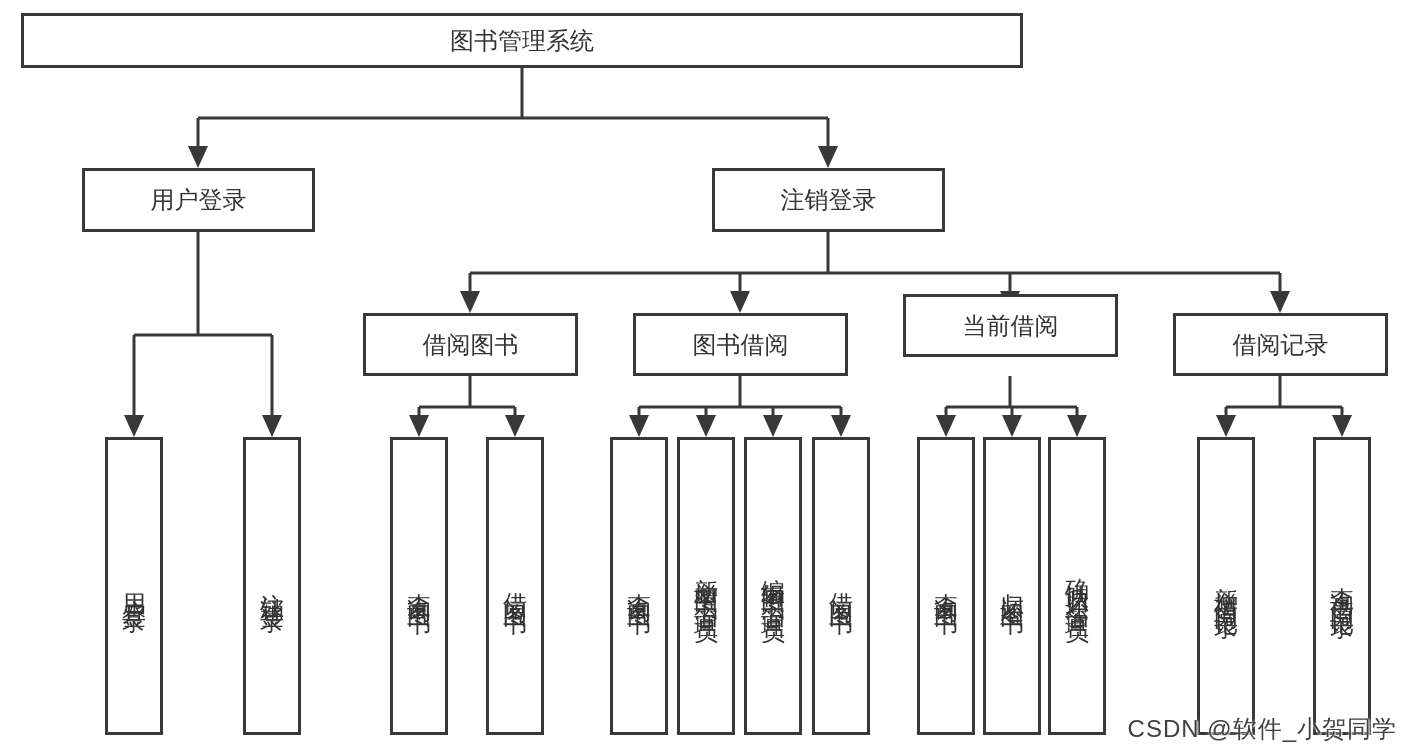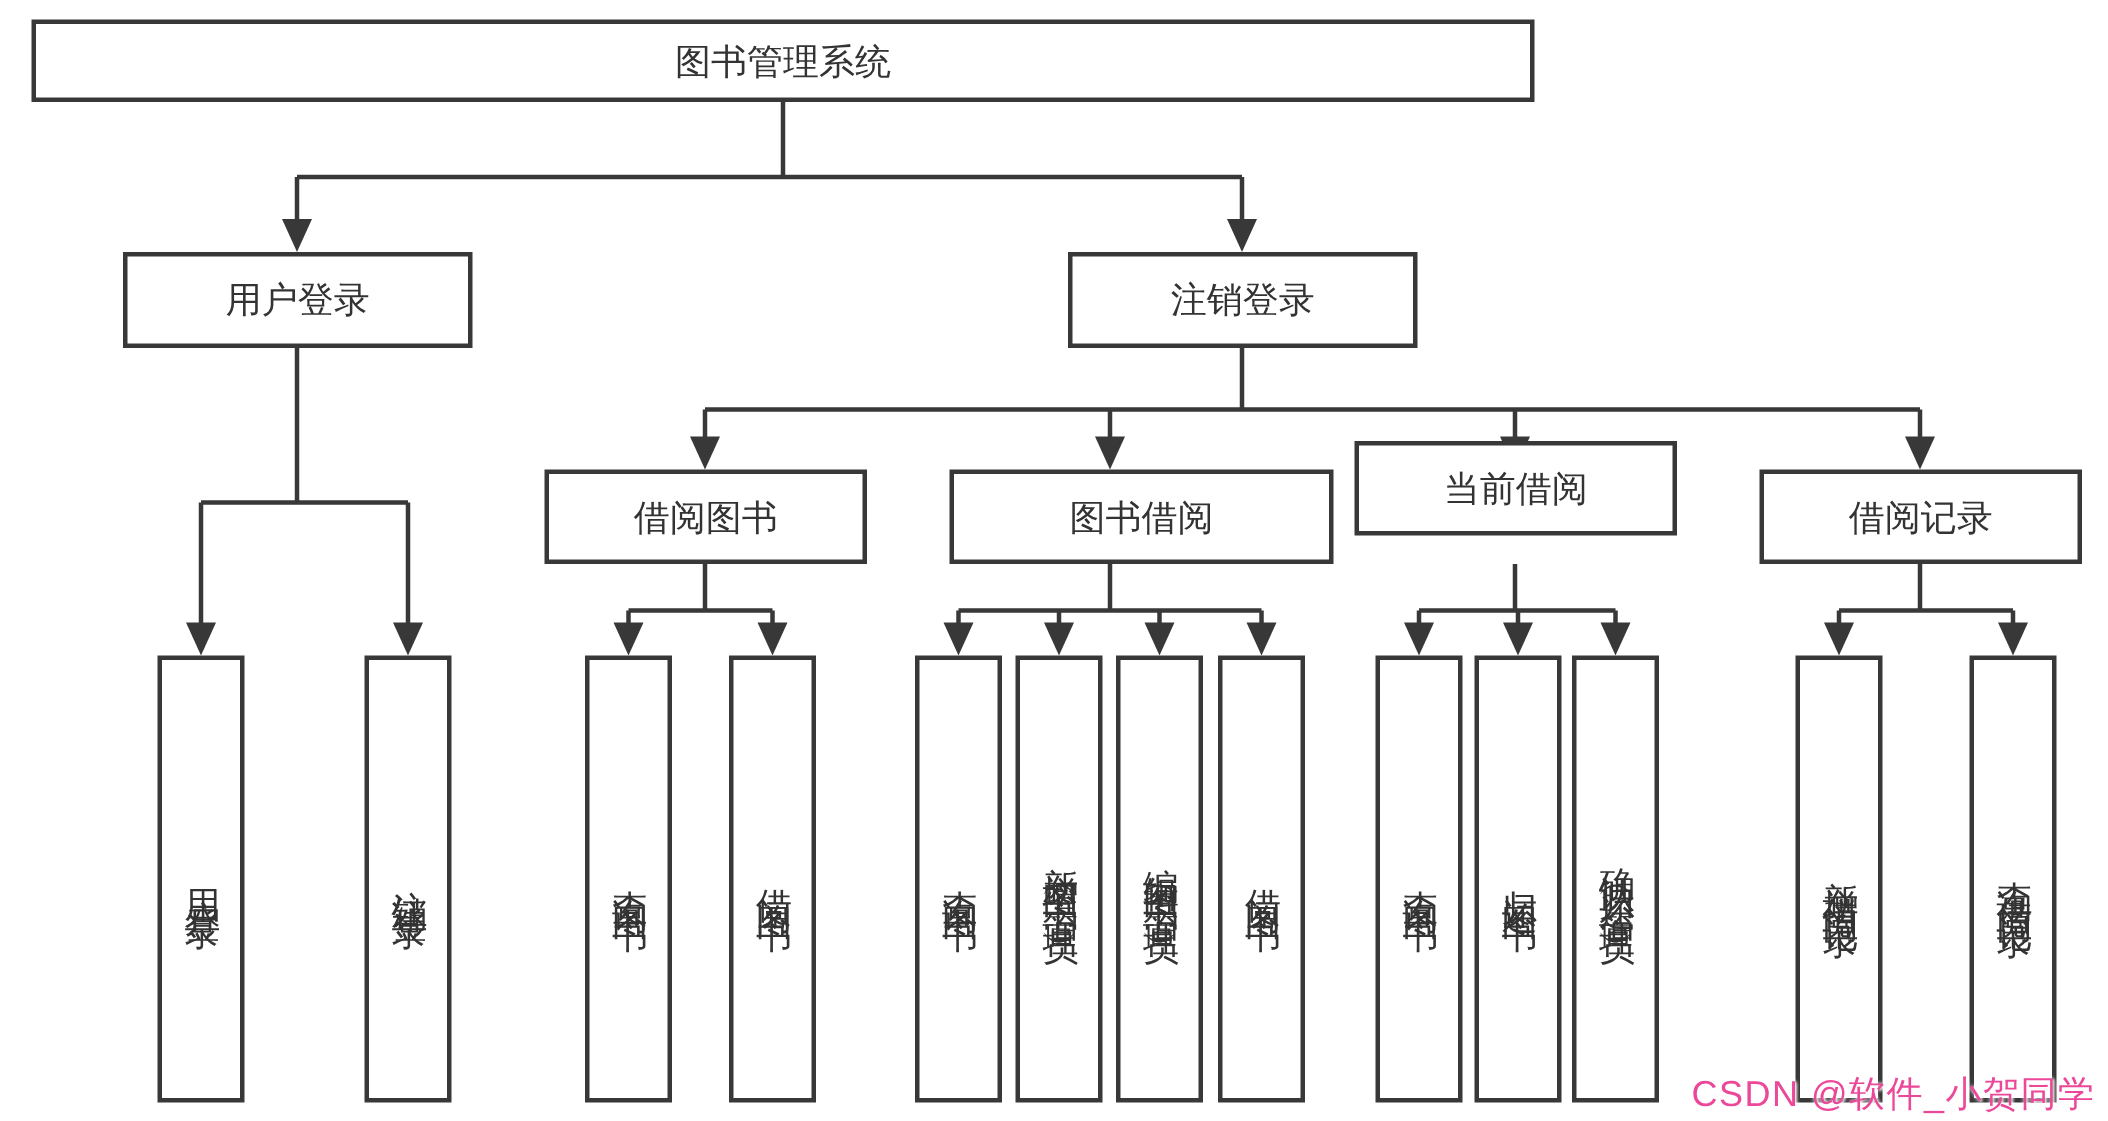--- a/index.html
+++ b/index.html
@@ -13,29 +13,29 @@
     color:#333333;font-size:24px;z-index:2;
   }
   .node .lbl{white-space:nowrap;}
   .leaf .lbl{
     writing-mode:vertical-rl;text-orientation:mixed;
     letter-spacing:6px;line-height:1;
   }
   #connectors{position:absolute;left:0;top:0;z-index:1;pointer-events:none;}
   #watermark{
     position:absolute;right:8px;bottom:2px;z-index:3;
-    font-size:24px;color:#ec4899;letter-spacing:1px;
+    font-size:24px;color:#404040;letter-spacing:1px;
     text-shadow:0 0 3px #ffffff,1px 1px 2px #ffffff;
   }
   
   #n-root{left:21px;top:13px;width:1002px;height:55px;}
   #n-user-login{left:82px;top:168px;width:233px;height:64px;}
   #n-book-mgmt{left:712px;top:168px;width:233px;height:64px;}
   #n-sec0{left:363px;top:313px;width:215px;height:63px;}
-  #n-sec1{left:633px;top:313px;width:256px;height:63px;}
+  #n-sec1{left:633px;top:313px;width:215px;height:63px;}
   #n-sec2{left:903px;top:294px;width:215px;height:63px;}
   #n-sec3{left:1173px;top:313px;width:215px;height:63px;}
   .leaf{top:437px;width:58px;height:298px;}
   #l-user-login{left:105px;}
   #l-logout{left:243px;}
   #l-q-books-rec{left:390px;}
   #l-b-books-rec{left:486px;}
   #l-q-books-bor{left:610px;}
   #l-add-books{left:677px;}
   #l-edit-books{left:744px;}

